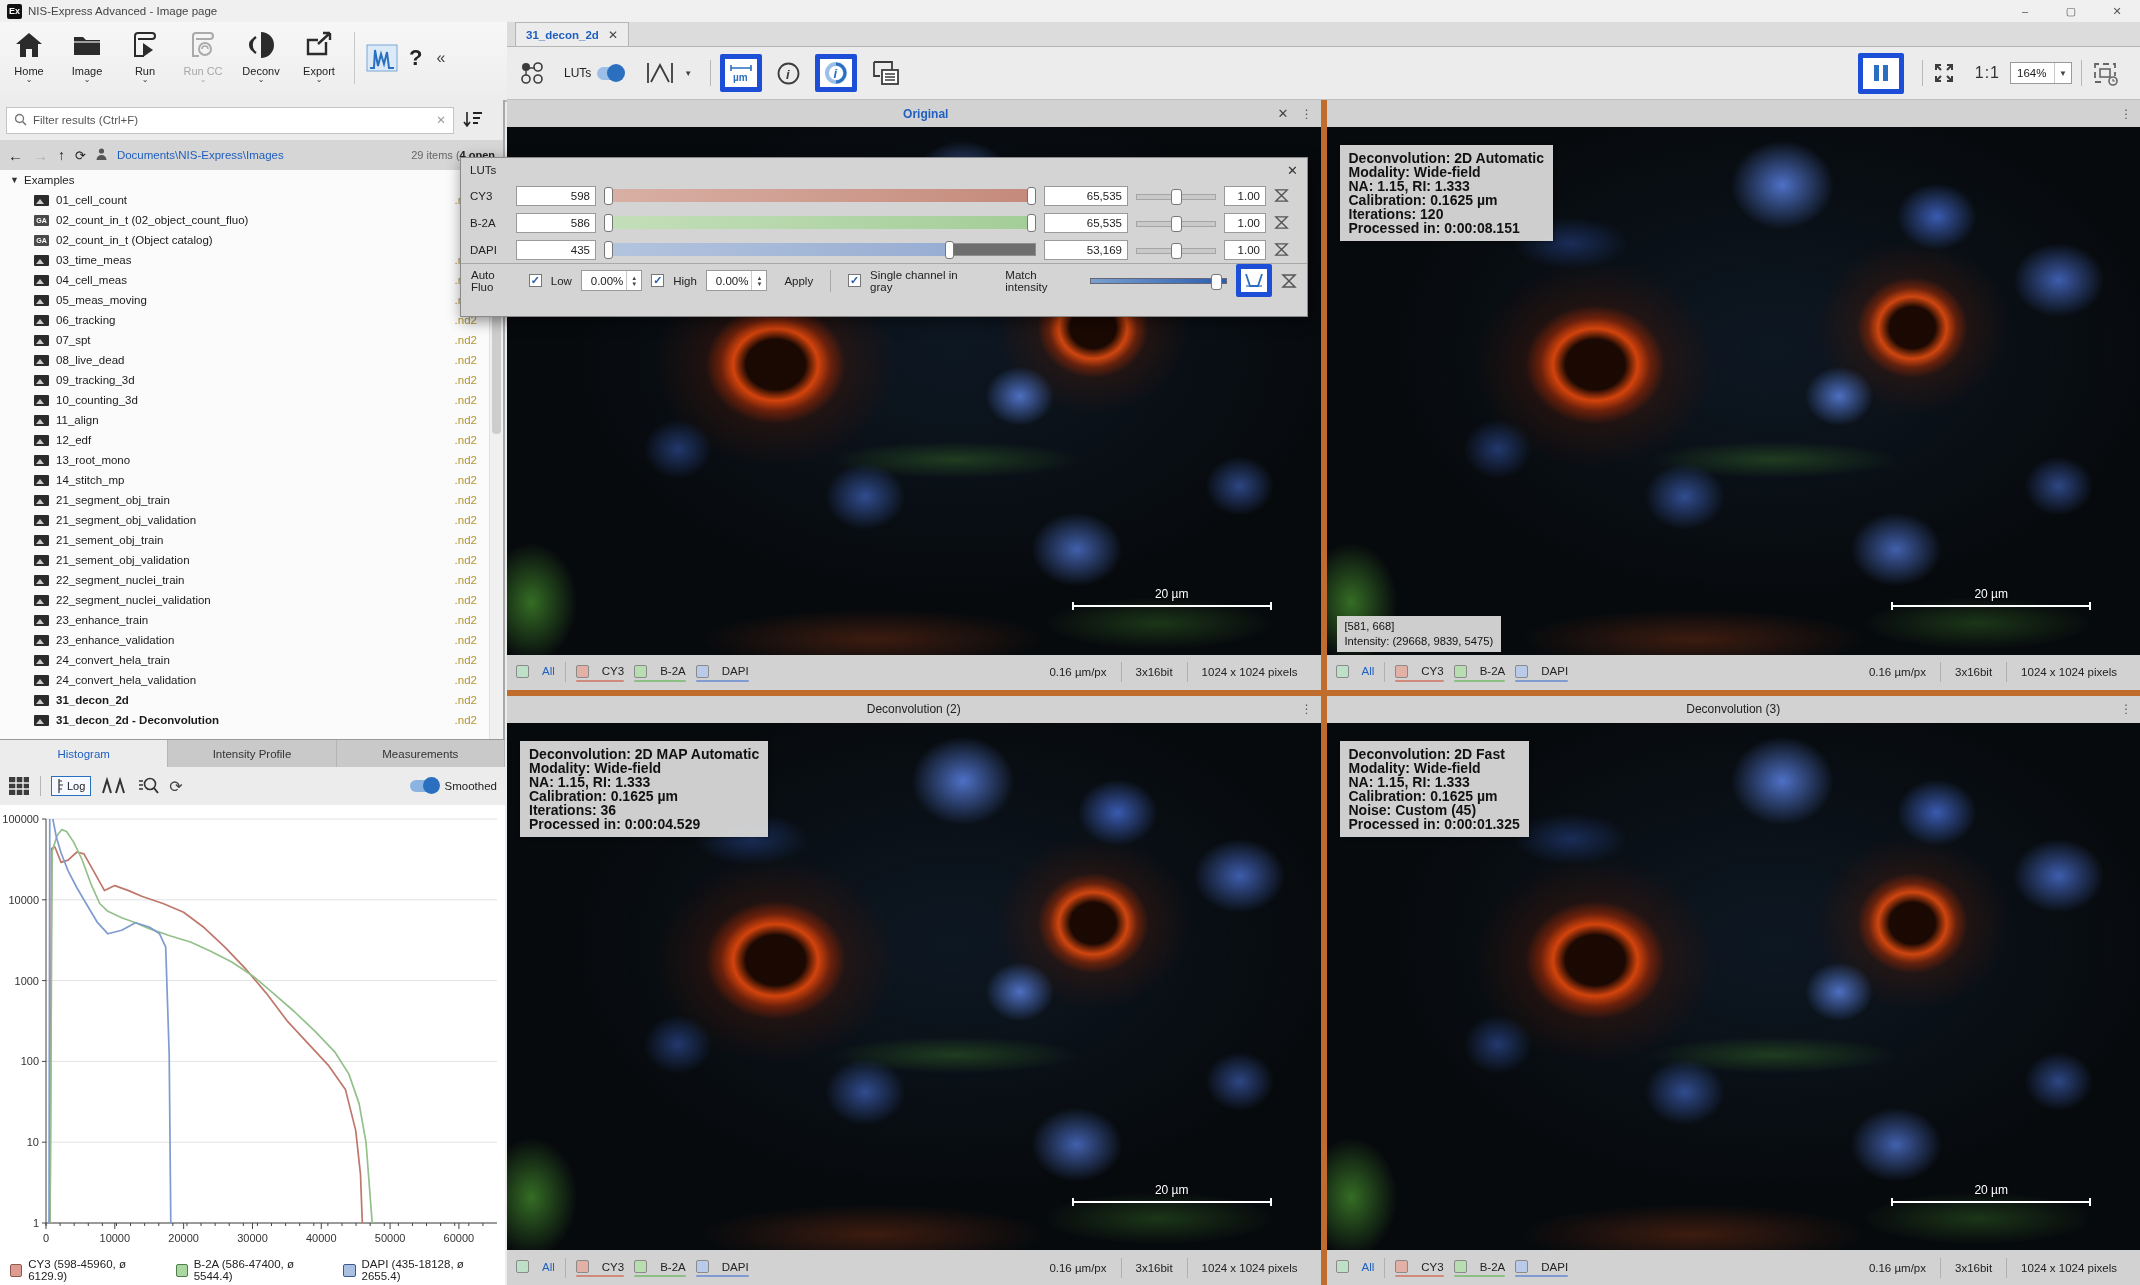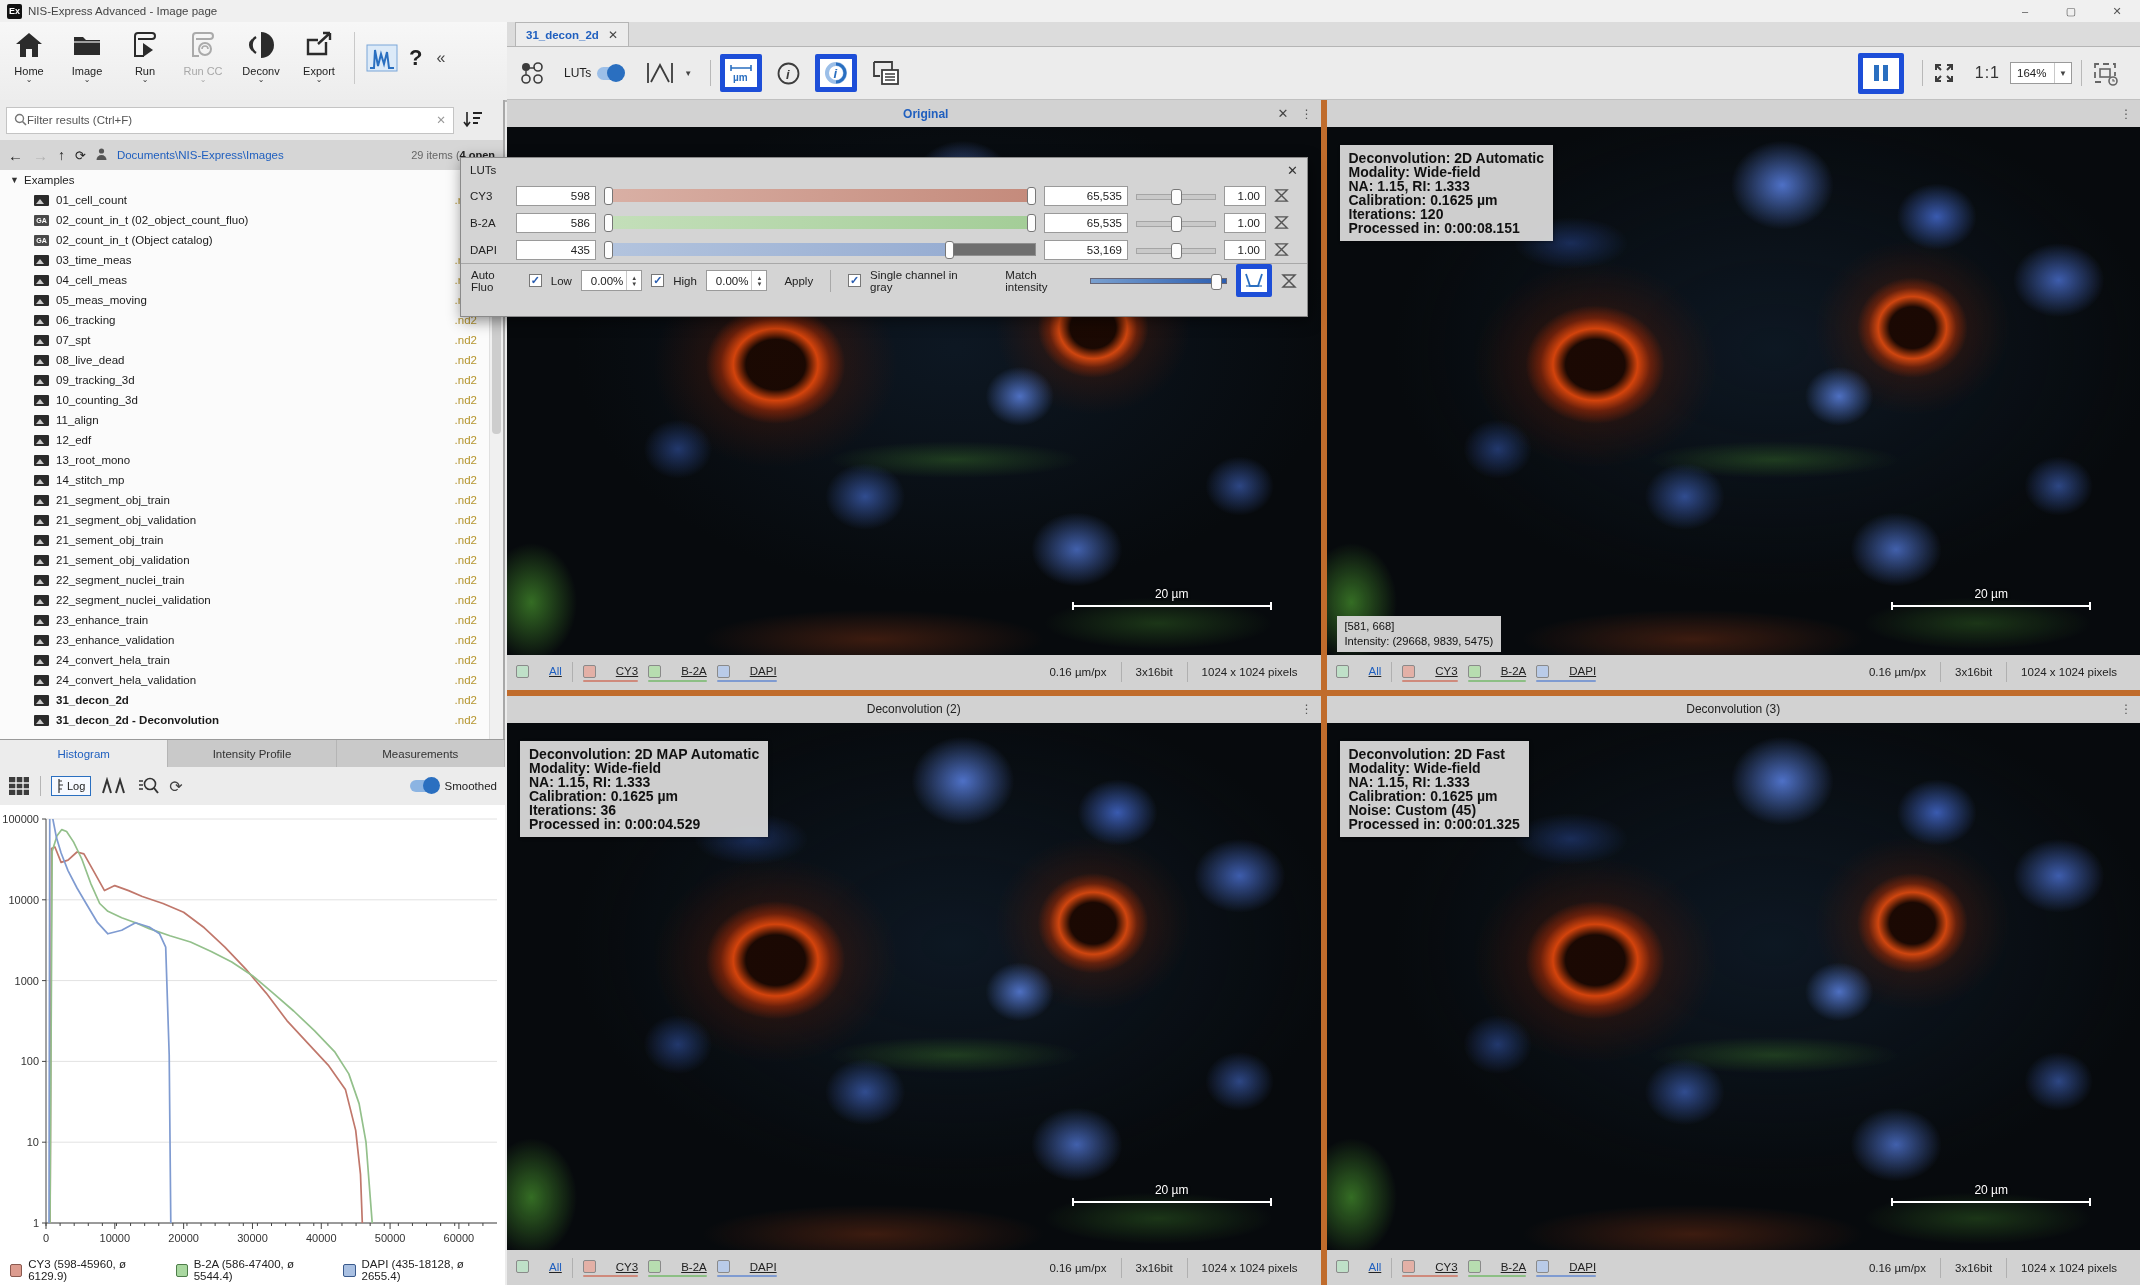--- a/index.html
+++ b/index.html
@@ -17,21 +17,21 @@
   .tbtn svg{width:30px;height:30px;}
   .tbtn .lbl{font-size:11px;margin-top:3px;color:#222;}
   .tbtn .chev{font-size:8px;line-height:5px;color:#333;}
   .tbtn.disabled .lbl,.tbtn.disabled .chev{color:#a8a8a8;}
   .tb-extra{display:flex;align-items:center;height:72px;gap:10px;margin-left:6px;}
   .helpq{font-size:22px;font-weight:bold;color:#222;}
   .collapse{font-size:16px;color:#444;margin-left:4px;}
   
   .sidebar{position:absolute;left:0;top:100px;width:505px;height:1185px;background:#fbfbfb;border-right:2px solid #a8a8a8;box-sizing:border-box;}
   .filter-row{height:40px;background:#ececec;display:flex;align-items:center;padding:0 6px;gap:8px;}
-  .filter-box{flex:0 0 448px;height:27px;background:#fff;border:1px solid #c4c4c4;display:flex;align-items:center;padding:0 7px;box-sizing:border-box;justify-content:flex-end;}
+  .filter-box{flex:0 0 448px;height:27px;background:#fff;border:1px solid #c4c4c4;display:flex;align-items:center;padding:0 7px;gap:6px;box-sizing:border-box;justify-content:flex-end;}
   .filter-box .ph{color:#555;font-size:11.5px;flex:1;}
   .sort-icon{font-size:15px;color:#222;}
   .nav-row{height:30px;background:#d6d6d6;display:flex;align-items:center;padding:0 8px;gap:10px;font-size:12px;color:#444;}
   .crumb{color:#1f5fbf;font-size:11.5px;}
   .count{margin-left:auto;color:#666;font-size:11px;white-space:nowrap;}
   .count b{color:#222;}
   .tree{position:absolute;top:70px;bottom:545px;left:0;right:0;overflow:hidden;background:#fbfbfb;}
   .trow{height:20px;display:flex;align-items:center;padding-left:10px;font-size:11.5px;}
   .trow .tw{width:14px;color:#333;font-size:9px;}
   .frow{height:20px;display:flex;align-items:center;padding-left:34px;padding-right:26px;font-size:11.5px;}
@@ -108,21 +108,21 @@
   .scalebar{position:absolute;right:6%;bottom:9%;width:200px;text-align:center;color:#fff;text-shadow:0 0 3px #000;}
   .scalebar .bar{height:2px;background:#fff;position:relative;margin-top:4px;}
   .scalebar .bar:before,.scalebar .bar:after{content:"";position:absolute;top:-3px;width:2px;height:8px;background:#fff;}
   .scalebar .bar:before{left:0;} .scalebar .bar:after{right:0;}
   .scalebar .sl{font-size:12px;}
   .overlay-info{position:absolute;left:13px;top:18px;background:rgba(213,213,213,.97);color:#111;
     font-size:14px;line-height:14px;padding:6px 9px;box-shadow:1px 1px 3px rgba(0,0,0,.35);font-weight:bold;}
   .readout{position:absolute;left:10px;bottom:3px;background:rgba(213,213,213,.97);color:#111;
     font-size:11.2px;line-height:15px;padding:3px 8px;}
   .pfoot{height:35px;background:#d2d2d2;flex:none;display:flex;align-items:center;padding:0 9px;gap:9px;font-size:11.5px;}
-  .chan{display:flex;align-items:center;gap:20px;position:relative;padding-bottom:2px;text-decoration:underline;}
+  .chan{display:flex;align-items:center;gap:13px;position:relative;padding-bottom:2px;}
   .chan .cb{width:13px;height:13px;border:1px solid #8a8a8a;box-sizing:border-box;border-radius:2px;}
   .chan .ul{position:absolute;left:0;right:0;bottom:-2px;height:2px;border-radius:1px;}
   .fsep{width:1px;height:20px;background:#b0b0b0;}
   .pfoot-right{margin-left:auto;display:flex;align-items:center;}
   .pfoot-right .fitem{padding:0 14px;color:#222;}
   .pfoot-right .fsep{margin:0;}
   
   .luts{position:absolute;left:460px;top:157px;width:848px;height:160px;background:#d4d4d4;border:1px solid #8a8a8a;
         box-shadow:2px 4px 14px rgba(0,0,0,.45);z-index:50;box-sizing:border-box;}
   .luts-title{height:24px;display:flex;align-items:center;padding:0 9px;font-size:11.5px;color:#222;}

